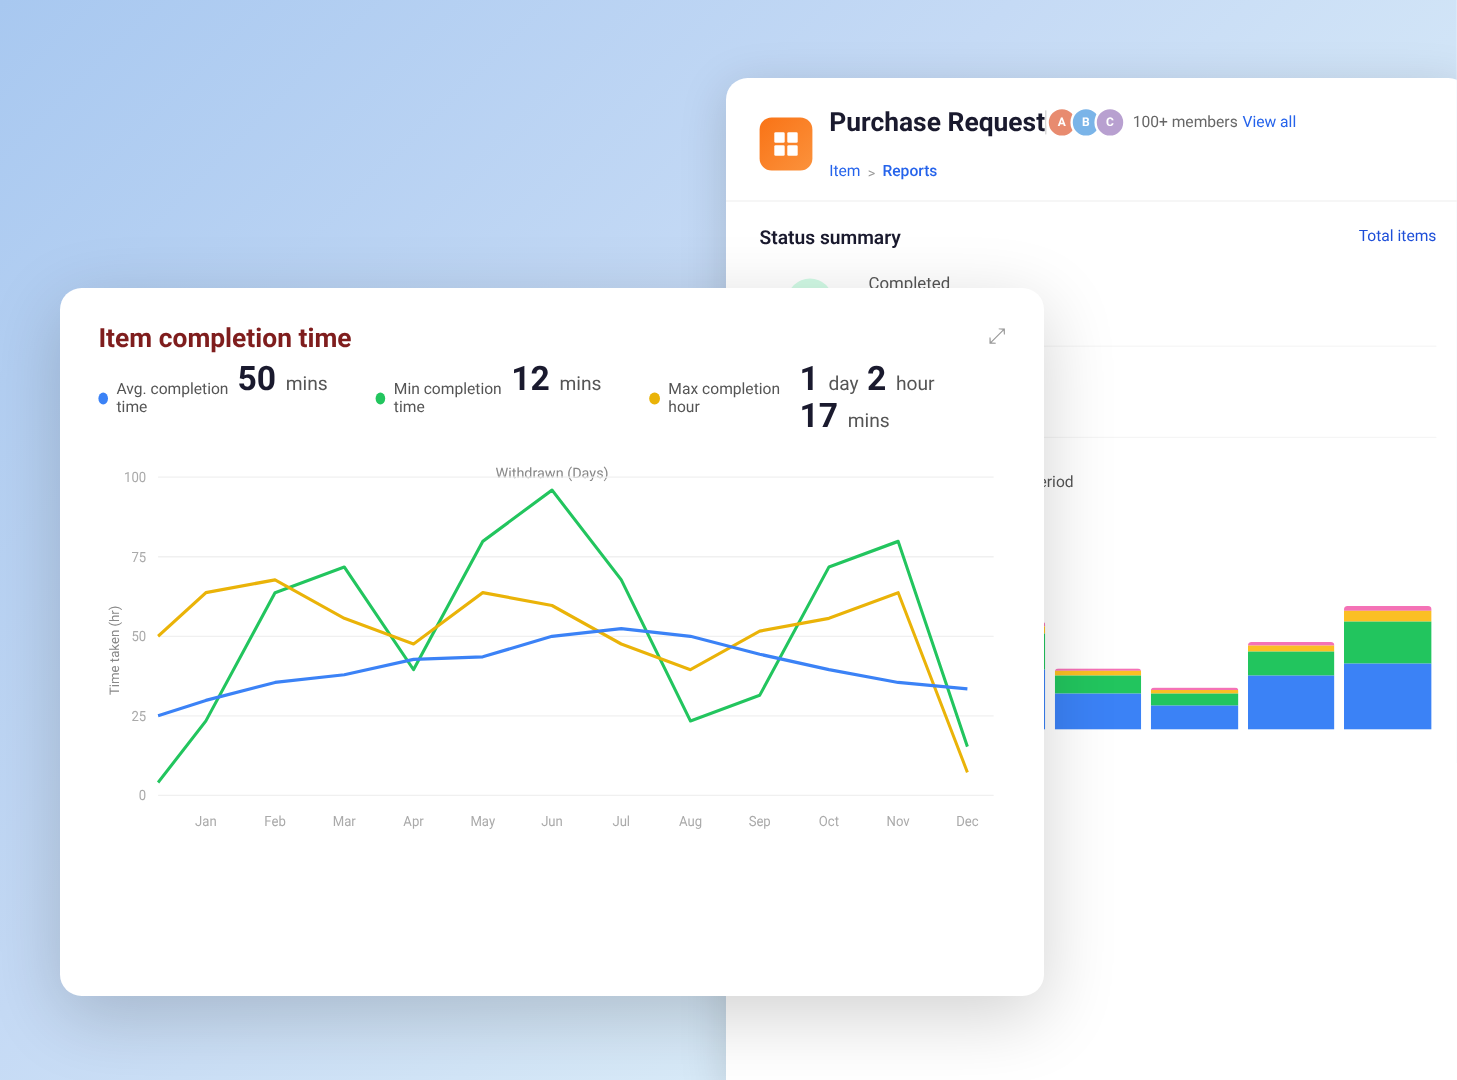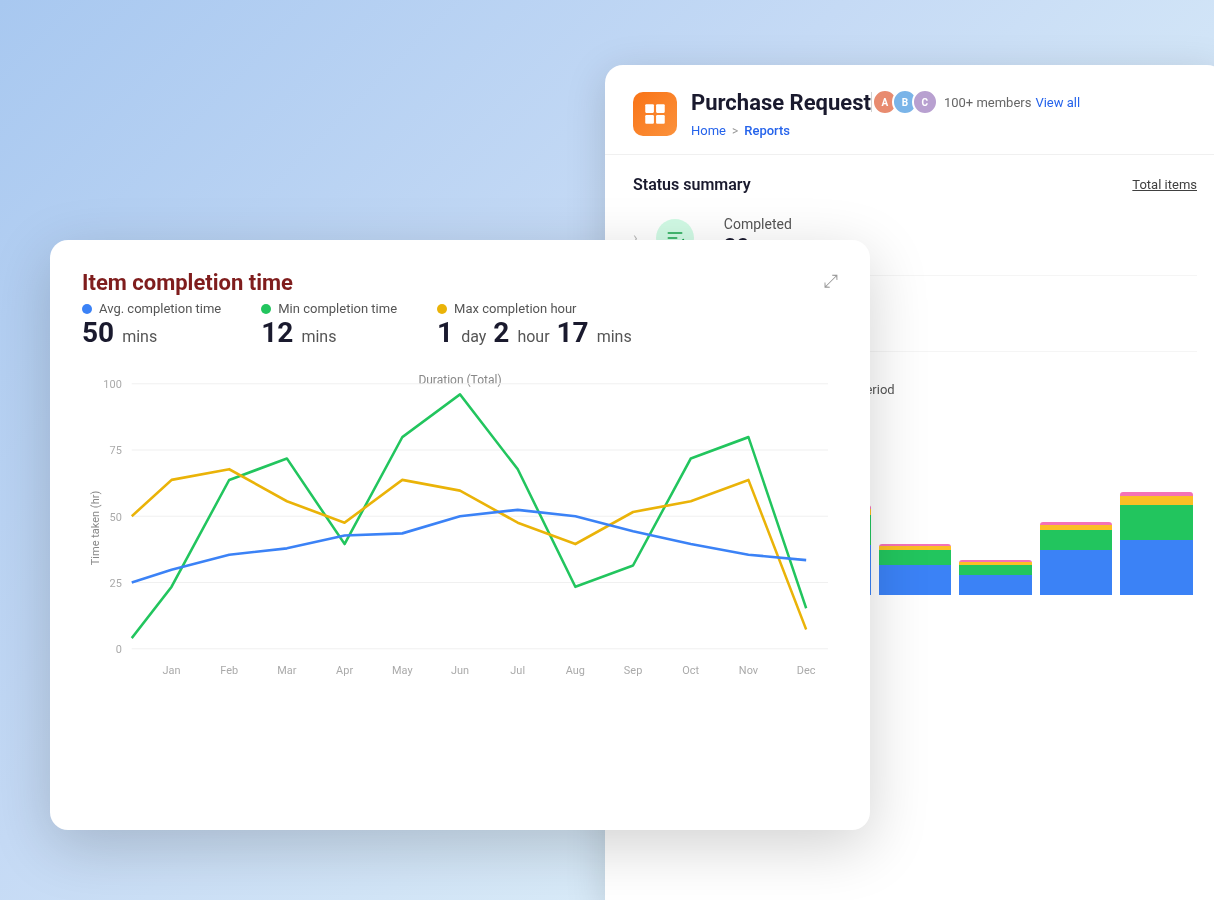--- a/index.html
+++ b/index.html
@@ -50,21 +50,21 @@
       fill: white;
     }
 
     .header-text {
       flex: 1;
     }
 
     .header-top {
       display: flex;
       align-items: center;
-      margin-bottom: 8px;
+      margin-bottom: 21px;
     }
 
     .app-title {
       font-size: 22px;
       font-weight: 700;
       color: #1a1a2e;
     }
 
     .divider-line {
       width: 1px;
@@ -146,22 +146,21 @@
     }
 
     .section-title {
       font-size: 16px;
       font-weight: 600;
       color: #1a1a2e;
     }
 
     .total-items-label {
       font-size: 13px;
-      color: #404040;
-      text-decoration: underline;
+      color: #1d4ed8;
     }
 
     .status-item {
       display: flex;
       align-items: center;
       padding: 16px 0;
       border-bottom: 1px solid #f5f5f5;
       gap: 14px;
       cursor: pointer;
     }
@@ -284,21 +283,21 @@
     }
 
     .metrics-row {
       display: flex;
       gap: 40px;
       margin-bottom: 24px;
     }
 
     .metric-item {
       display: flex;
-      flex-direction: column;
+      flex-direction: row;
       gap: 2px;
     }
 
     .metric-legend {
       display: flex;
       align-items: center;
       gap: 7px;
       font-size: 13px;
       color: #555;
     }
@@ -415,21 +414,21 @@
         <div class="divider-line"></div>
         <div class="members-avatars">
           <div class="avatar avatar-1">A</div>
           <div class="avatar avatar-2">B</div>
           <div class="avatar avatar-3">C</div>
         </div>
         <span class="members-count">100+ members</span>
         <span class="view-all-link">View all</span>
       </div>
       <div class="breadcrumb">
-        <span class="breadcrumb-home">Home</span>
+        <span class="breadcrumb-home">Item</span>
         <span class="breadcrumb-chevron">&gt;</span>
         <span class="breadcrumb-current">Reports</span>
       </div>
     </div>
   </div>
 
   <div class="status-summary-section">
     <div class="section-header">
       <span class="section-title">Status summary</span>
       <span class="total-items-label">Total items</span>
@@ -604,15 +603,15 @@
       <text x="612" y="282" text-anchor="middle" font-size="11" fill="#aaa">Oct</text>
       <text x="670" y="282" text-anchor="middle" font-size="11" fill="#aaa">Nov</text>
       <text x="728" y="282" text-anchor="middle" font-size="11" fill="#aaa">Dec</text>
 
       <polyline points="50,248 90,200 148,100 206,80 264,160 322,60 380,20 438,90 496,200 554,180 612,80 670,60 728,220" fill="none" stroke="#22c55e" stroke-width="2.5" stroke-linejoin="round"></polyline>
 
       <polyline points="50,134 90,100 148,90 206,120 264,140 322,100 380,110 438,140 496,160 554,130 612,120 670,100 728,240" fill="none" stroke="#eab308" stroke-width="2.5" stroke-linejoin="round"></polyline>
 
       <polyline points="50,196 90,184 148,170 206,164 264,152 322,150 380,134 438,128 496,134 554,148 612,160 670,170 728,175" fill="none" stroke="#3b82f6" stroke-width="2.5" stroke-linejoin="round"></polyline>
     </svg>
-    <div class="x-axis-label">Duration (Total)</div>
+    <div class="x-axis-label">Withdrawn (Days)</div>
   </div>
 </div>
 
 </body></html>

